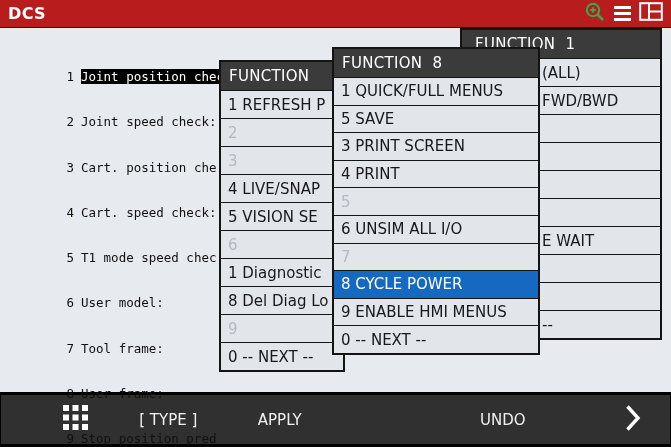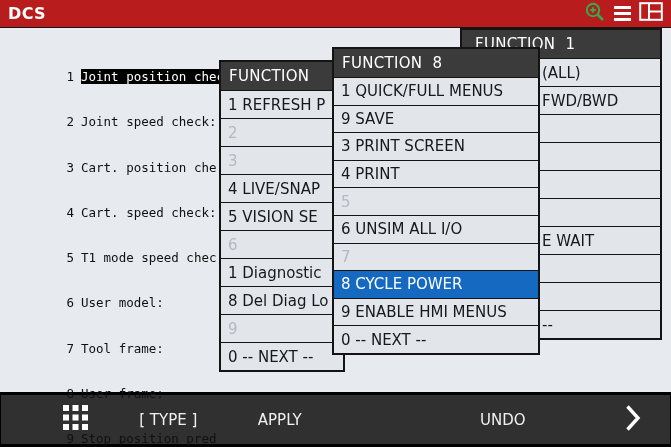--- a/index.html
+++ b/index.html
@@ -118,21 +118,21 @@
       <div class="popup-item"></div>
       <div class="popup-item">E WAIT</div>
       <div class="popup-item"></div>
       <div class="popup-item"></div>
       <div class="popup-item">--</div>
     </div>
 
     <div class="popup fn2">
       <div class="popup-header">FUNCTION  8</div>
       <div class="popup-item">1 QUICK/FULL MENUS</div>
-      <div class="popup-item">9 SAVE</div>
+      <div class="popup-item">5 SAVE</div>
       <div class="popup-item">3 PRINT SCREEN</div>
       <div class="popup-item">4 PRINT</div>
       <div class="popup-item disabled">5</div>
       <div class="popup-item">6 UNSIM ALL I/O</div>
       <div class="popup-item disabled">7</div>
       <div class="popup-item selected">8 CYCLE POWER</div>
       <div class="popup-item">9 ENABLE HMI MENUS</div>
       <div class="popup-item">0 -- NEXT --</div>
     </div>
 

